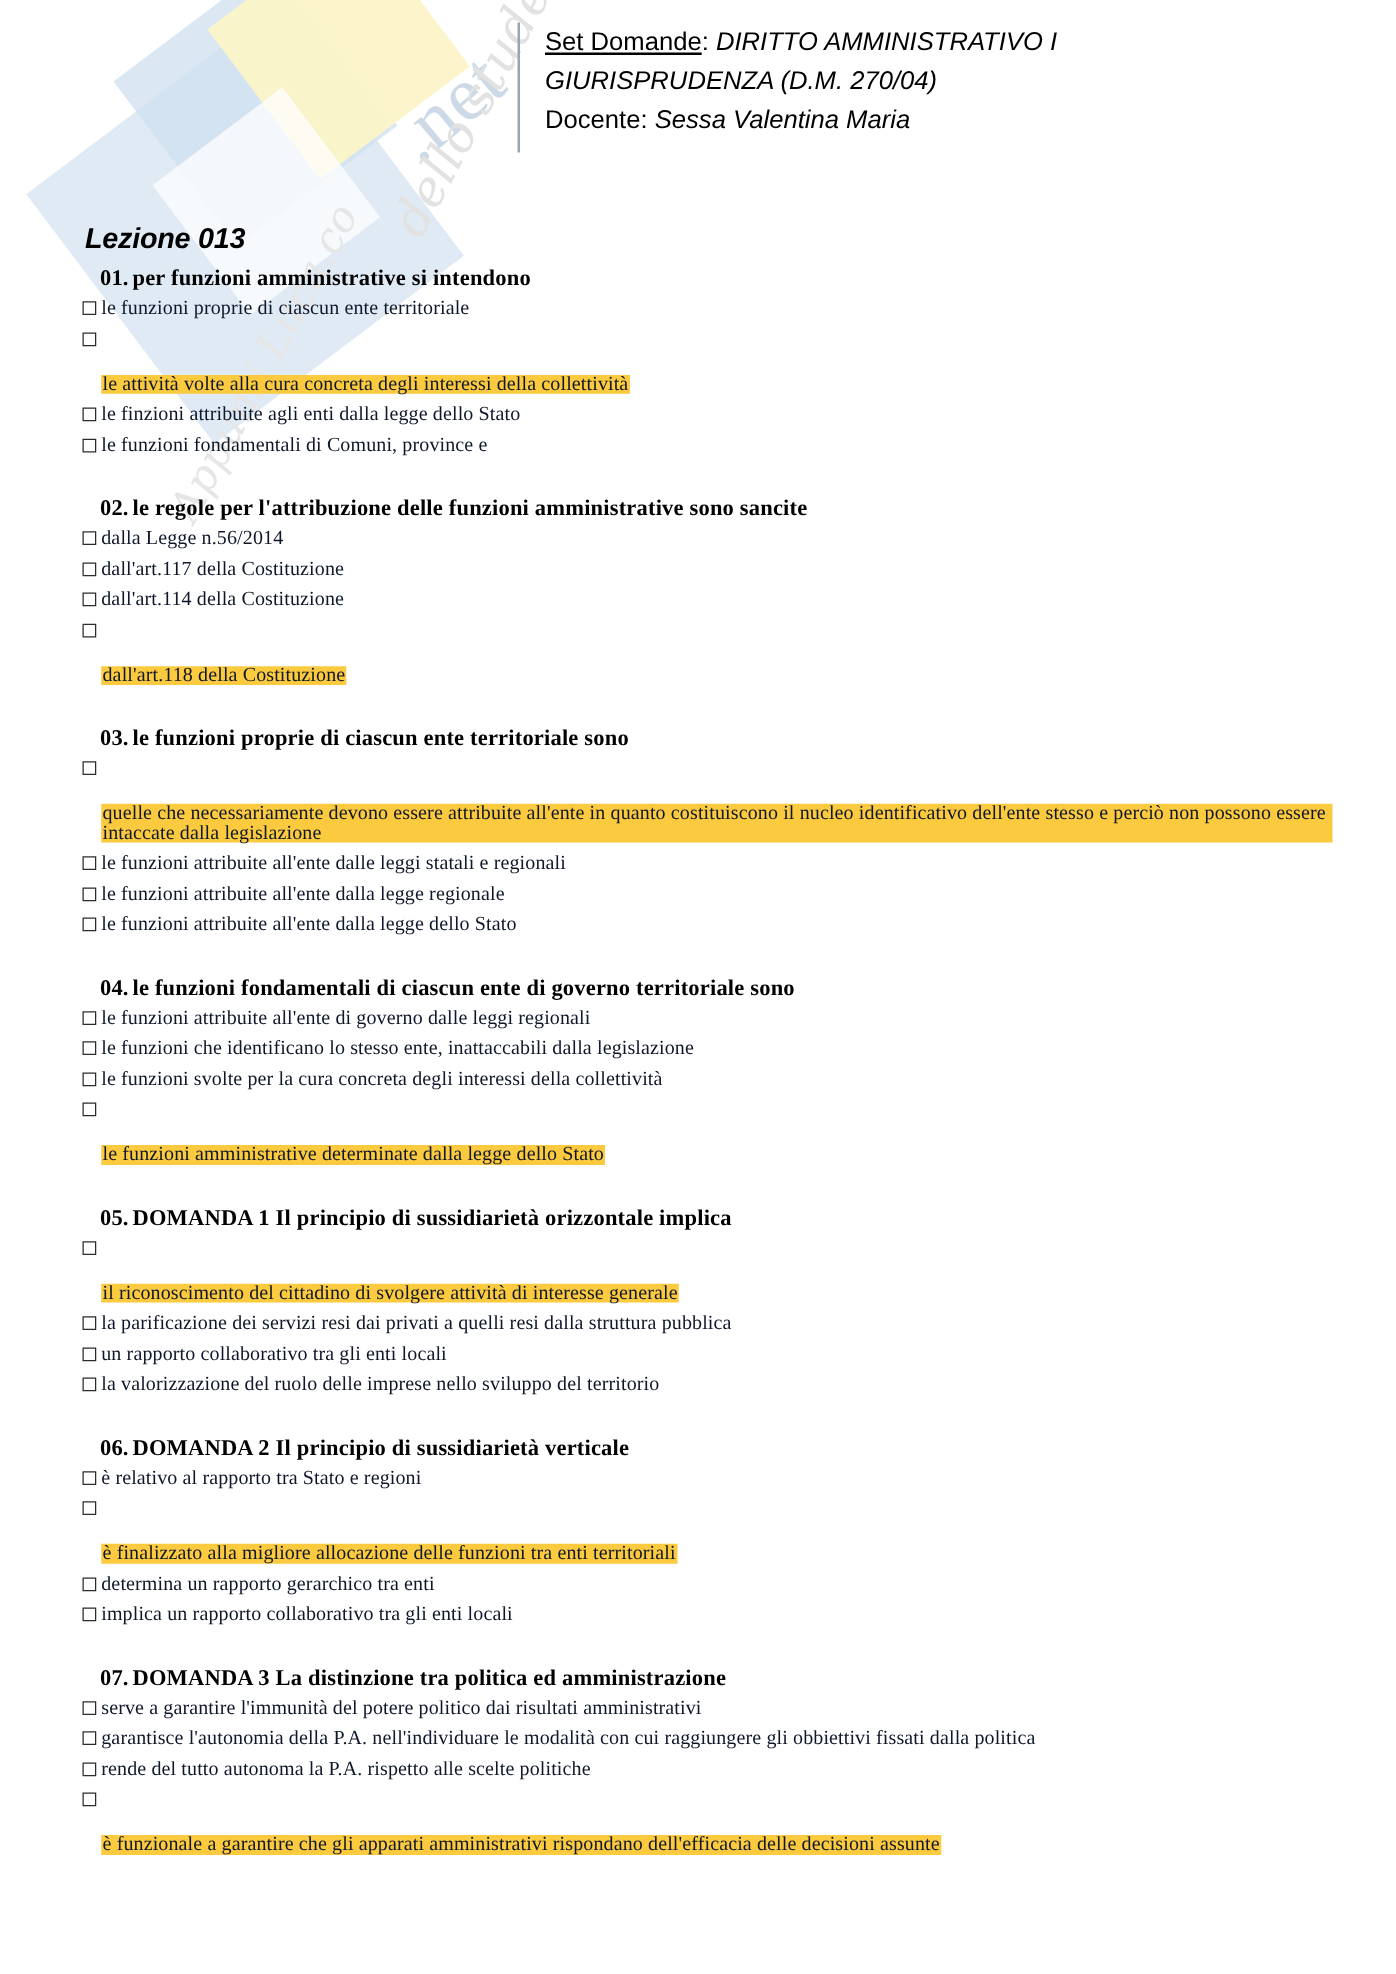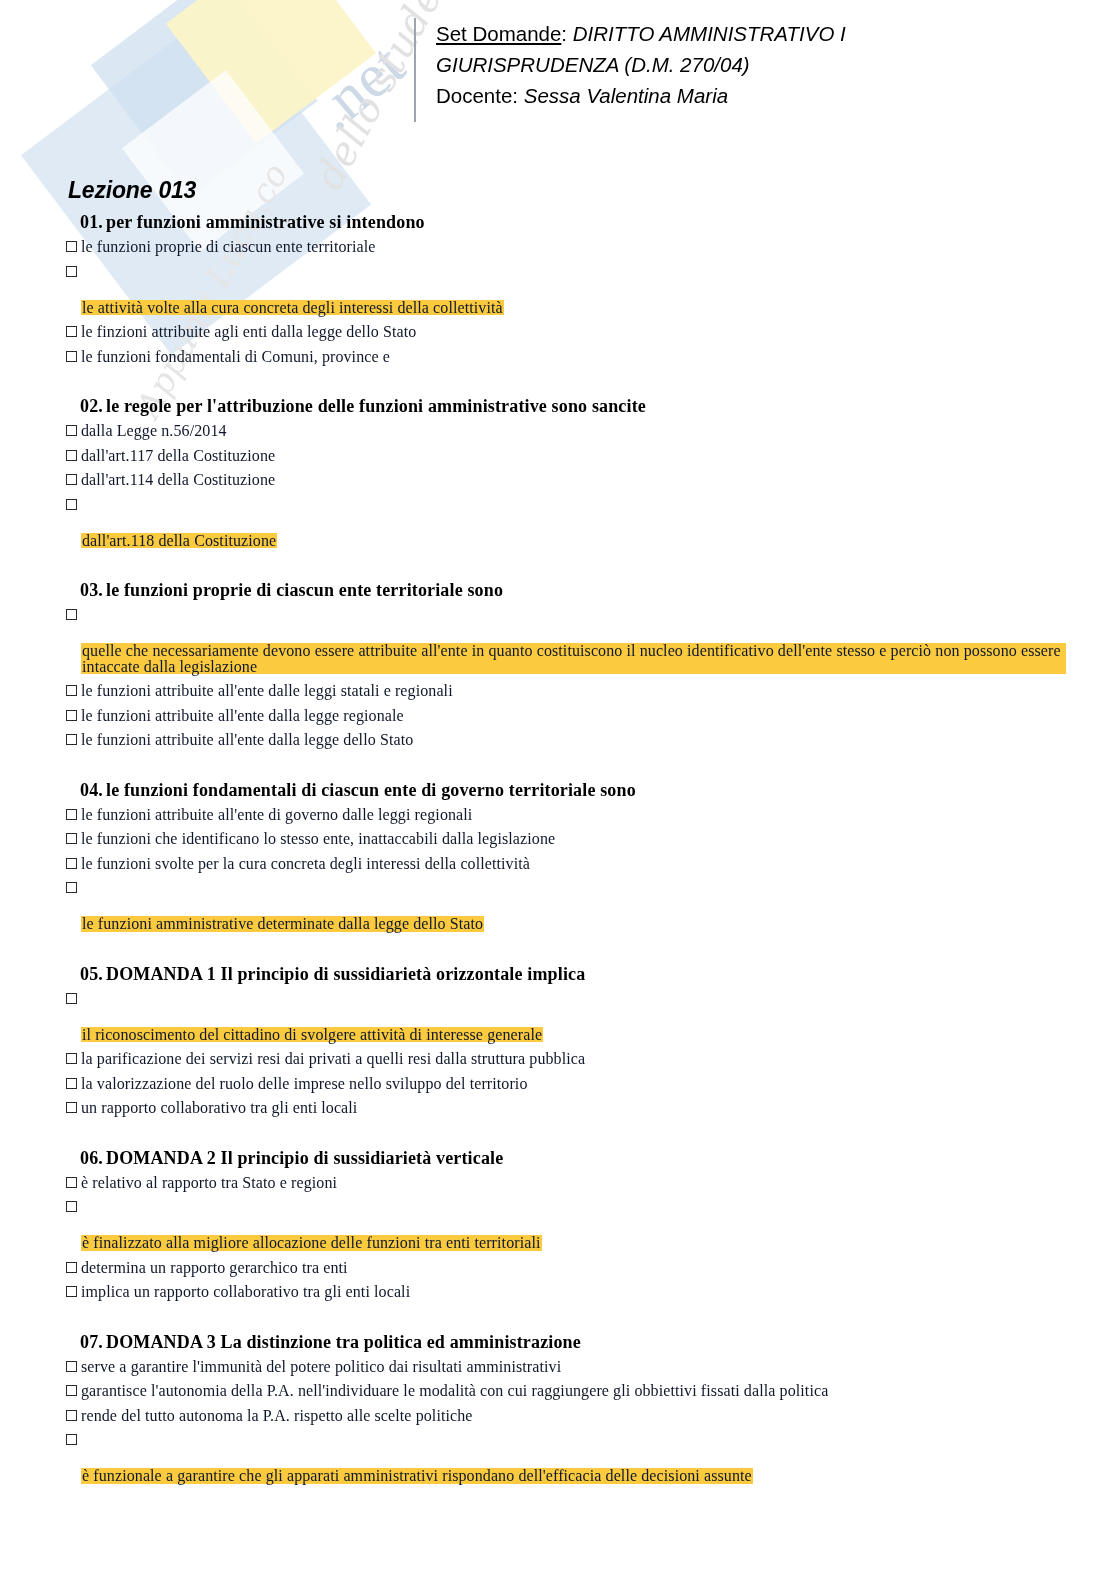--- a/index.html
+++ b/index.html
@@ -306,26 +306,26 @@
         <div class="option">
           <span class="checkbox"></span>
           <span class="opt-text hl">il riconoscimento del cittadino di svolgere attività di interesse generale</span>
         </div>
         <div class="option">
           <span class="checkbox"></span>
           <span class="opt-text">la parificazione dei servizi resi dai privati a quelli resi dalla struttura pubblica</span>
         </div>
         <div class="option">
           <span class="checkbox"></span>
+          <span class="opt-text">un rapporto collaborativo tra gli enti locali</span>
+        </div>
+        <div class="option">
+          <span class="checkbox"></span>
           <span class="opt-text">la valorizzazione del ruolo delle imprese nello sviluppo del territorio</span>
         </div>
-        <div class="option">
-          <span class="checkbox"></span>
-          <span class="opt-text">un rapporto collaborativo tra gli enti locali</span>
-        </div>
         <div class="q-gap"></div>
       </div>
       <div class="question">
         <div class="q-title"><span class="q-num">06.</span><span>DOMANDA 2 Il principio di sussidiarietà verticale</span></div>
         <div class="option">
           <span class="checkbox"></span>
           <span class="opt-text">è relativo al rapporto tra Stato e regioni</span>
         </div>
         <div class="option">
           <span class="checkbox"></span>

